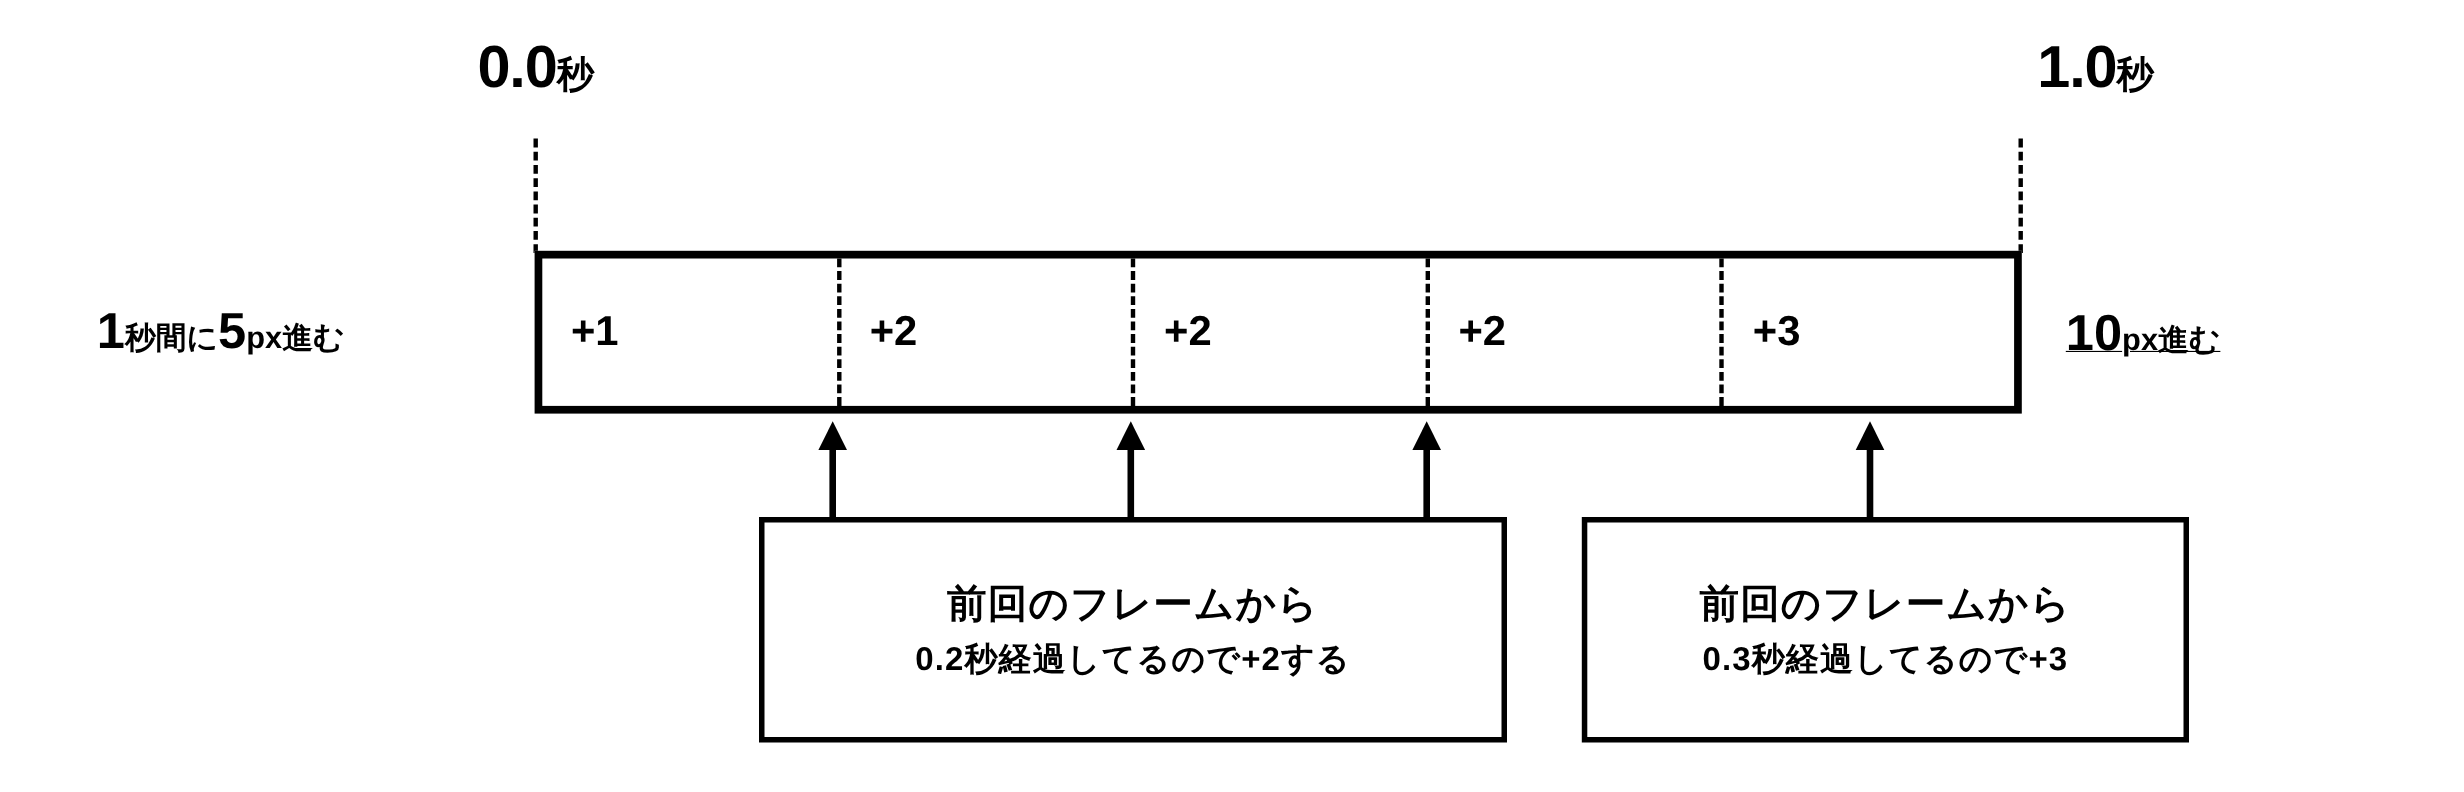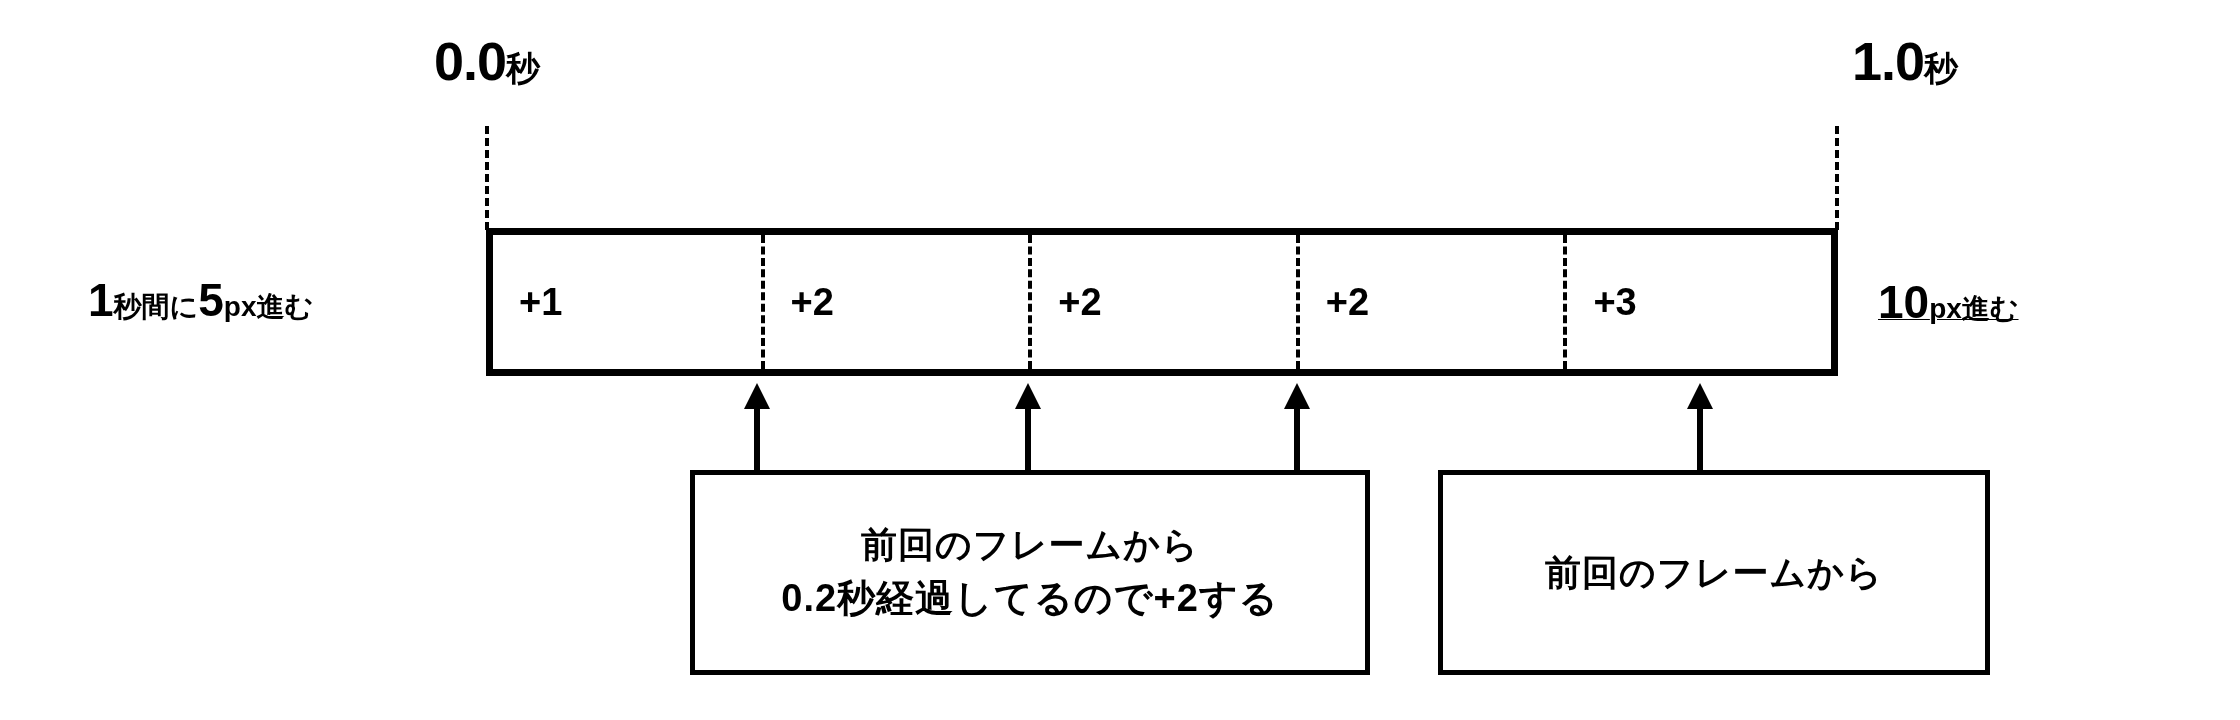--- a/index.html
+++ b/index.html
@@ -120,21 +120,21 @@
     justify-content: center;
     gap: 14px;
   }
   .callout-line {
     font-size: 36px;
     font-weight: bold;
     line-height: 1.1;
     white-space: nowrap;
     letter-spacing: 1px;
   }
-  .callout-line.line2 { font-size: 38px; }
+  .callout-line.line2 { font-size: 30px; }
   #callout-1 { left: 690px;  top: 470px; width: 680px; height: 205px; }
   #callout-2 { left: 1438px; top: 470px; width: 552px; height: 205px; }
 </style>
 </head>
 <body>
 
 <div id="canvas">
 
   <div class="time-label" id="time-start">
     <span class="num">0.0</span><span class="unit">秒</span>
@@ -176,15 +176,16 @@
   <div class="arrow" style="left:1025px; top:403px; height:67px;"></div>
   <div class="arrow" style="left:1294px; top:403px; height:67px;"></div>
   <div class="arrow" style="left:1697px; top:403px; height:67px;"></div>
 
   <div class="callout" id="callout-1">
     <div class="callout-line line1">前回のフレームから</div>
     <div class="callout-line line2">0.2秒経過してるので+2する</div>
   </div>
   <div class="callout" id="callout-2">
     <div class="callout-line line1">前回のフレームから</div>
+    <div class="callout-line line2">0.3秒経過してるので+3</div>
   </div>
 
 </div>
 
 </body></html>

